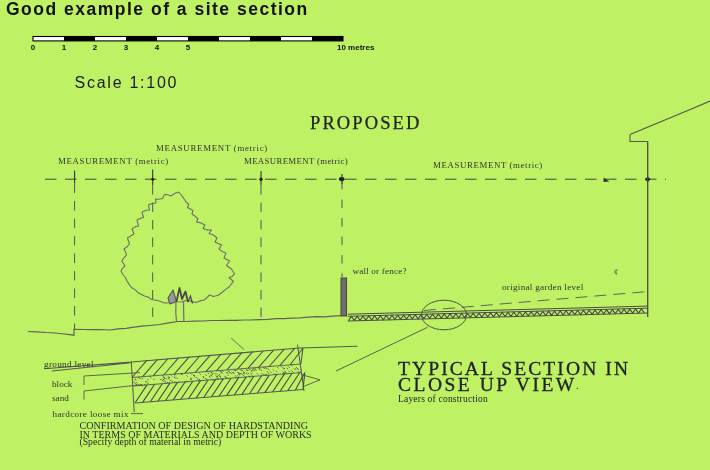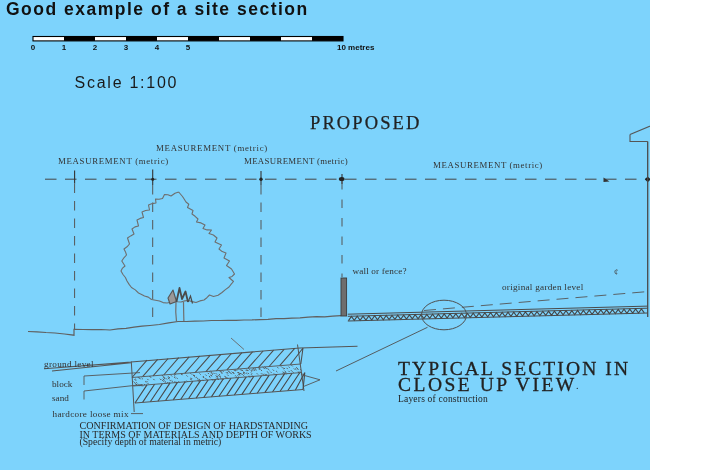--- a/index.html
+++ b/index.html
@@ -1,16 +1,16 @@
 <!DOCTYPE html>
 <html><head>
 <meta charset="utf-8">
 <style>
 html,body{margin:0;padding:0;background:#ffffff;}
-#page{position:relative;width:650px;height:470px;background:#7dd3fc;overflow:hidden;
+#page{position:relative;width:710px;height:470px;background:#bef264;overflow:hidden;
  font-family:"Liberation Sans",sans-serif;}
 svg{position:absolute;left:0;top:0;}
 .ser{font-family:"Liberation Serif",serif;}
 </style>
 </head>
 <body>
 <div id="page">
 <svg width="710" height="470" viewBox="0 0 710 470">
 
  <text x="6" y="14.8" font-family="Liberation Sans, sans-serif" font-size="17.5" font-weight="bold" fill="#111" letter-spacing="1.5">Good example of a site section</text>

